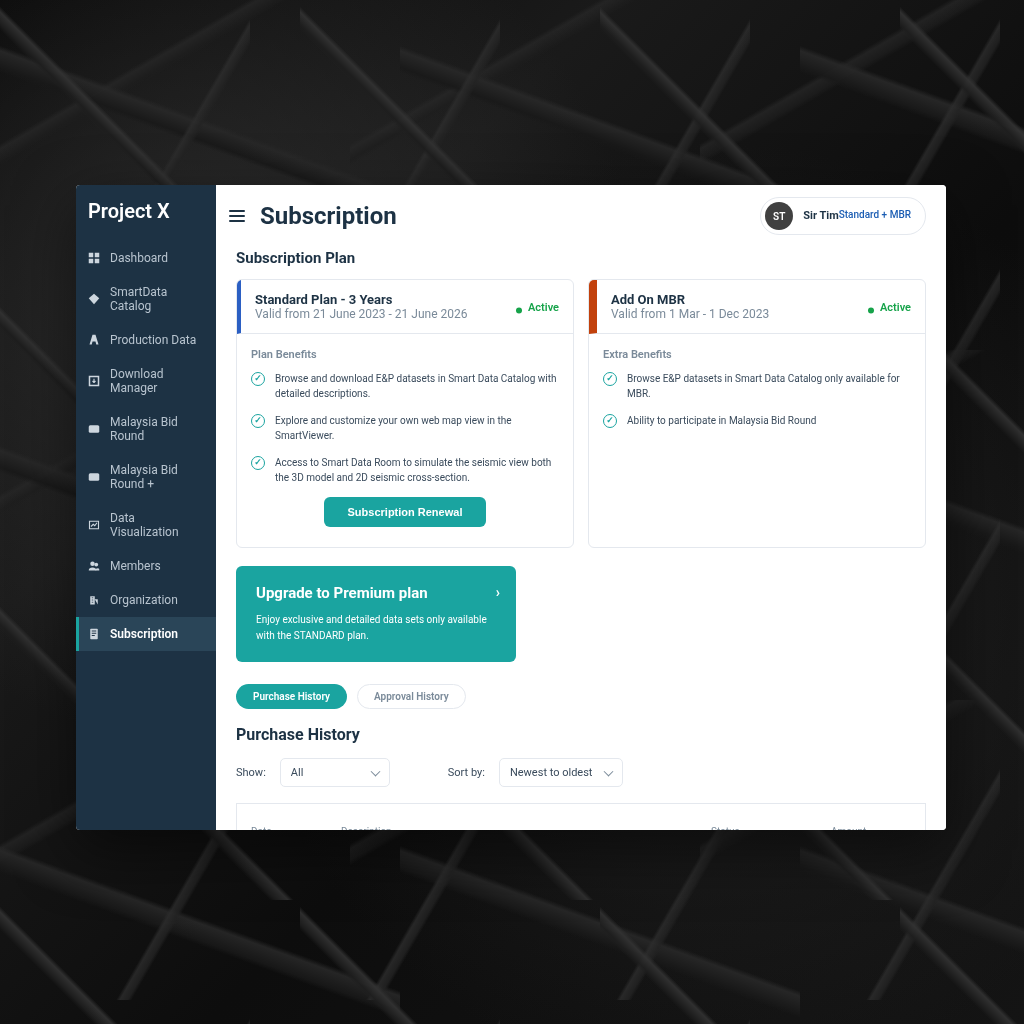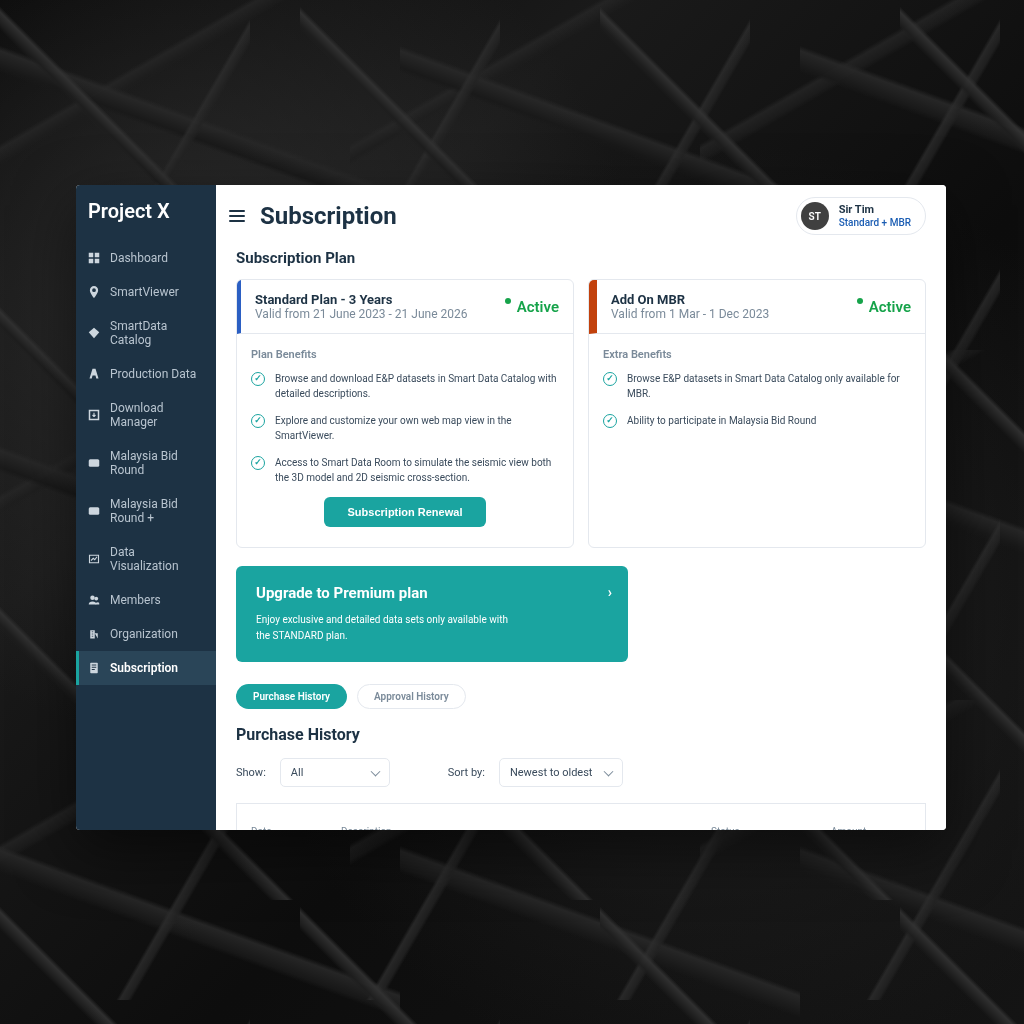--- a/index.html
+++ b/index.html
@@ -115,21 +115,21 @@
       padding: 4px 14px 4px 4px;
     }
     .avatar {
       width: 28px; height: 28px;
       background: #404040;
       color: #fff;
       border-radius: 50%;
       display: flex; align-items: center; justify-content: center;
       font-size: 10px; font-weight: 600; text-align: right;
     }
-    .user-info { display: flex; flex-direction: column; line-height: 1.2; }
+    .user-info { display: flex; flex-direction: row; line-height: 1.2; }
     .user-name { font-size: 11px; font-weight: 700; color: #1d3244; }
     .user-plan { font-size: 10px; color: #1b5db3; font-weight: 500; }
     .content { padding: 0 20px 20px 20px; }
     .section-title {
       font-size: 15px;
       font-weight: 700;
       color: #1d3244;
       margin: 6px 0 12px;
     }
     .plan-grid { display: flex; gap: 14px; }
@@ -143,22 +143,22 @@
       padding: 12px 14px;
       border-bottom: 1px solid #e4e8ee;
       position: relative;
     }
     .plan-header.accent-blue { border-left: 4px solid #2b5fc3; }
     .plan-header.accent-yellow { border-left: 8px solid #c2410c; }
     .plan-name { font-size: 13px; font-weight: 700; color: #1d3244; }
     .plan-valid { font-size: 12px; color: #7a8a99; }
     .status-badge {
       position: absolute; right: 14px; top: 50%; transform: translateY(-50%);
-      display: flex; align-items: flex-start; gap: 6px;
-      font-size: 15px; font-weight: 600; color: #16a34a;
+      display: flex; align-items: flex-end; gap: 6px;
+      font-size: 11px; font-weight: 600; color: #16a34a;
     }
     .status-dot { width: 6px; height: 6px; border-radius: 50%; background: #16a34a; }
     .plan-body { padding: 14px; }
     .benefits-label { font-size: 11px; font-weight: 600; color: #7a8a99; margin-bottom: 10px; }
     .benefit {
       display: flex;
       gap: 10px;
       font-size: 10px;
       color: #3a4b5c;
       line-height: 1.5;
@@ -185,21 +185,21 @@
       font-size: 11px;
       font-weight: 600;
       cursor: pointer;
     }
     .upgrade-card {
       margin-top: 18px;
       background: #1aa4a0;
       color: #fff;
       border-radius: 6px;
       padding: 18px 20px;
-      width: 392px;
+      width: 280px;
       position: relative;
       cursor: pointer;
     }
     .upgrade-title { font-size: 15px; font-weight: 700; margin-bottom: 10px; }
     .upgrade-sub { font-size: 10px; line-height: 1.6; max-width: 260px; }
     .upgrade-chevron {
       position: absolute; right: 16px; top: 18px;
       font-size: 14px; font-weight: 700;
     }
     .tabs-row { display: flex; gap: 10px; margin-top: 22px; }
@@ -269,28 +269,20 @@
           <svg viewBox="0 0 16 16" width="12" height="12">
               <rect x="1" y="1" width="6" height="6"></rect>
               <rect x="9" y="1" width="6" height="6"></rect>
               <rect x="1" y="9" width="6" height="6"></rect>
               <rect x="9" y="9" width="6" height="6"></rect>
             </svg>
         </span>
         <span>Dashboard</span>
       </div>
 
-      <div class="sidebar-item">
-        <span class="sb-icon">
-          <svg viewBox="0 0 16 16" width="12" height="12">
-              <path d="M8 0C5 0 2.5 2.5 2.5 5.5c0 4 5.5 10.5 5.5 10.5s5.5-6.5 5.5-10.5C13.5 2.5 11 0 8 0zm0 8a2.5 2.5 0 110-5 2.5 2.5 0 010 5z"></path>
-            </svg>
-        </span>
-        <span>SmartViewer</span>
-      </div>
 
       <div class="sidebar-item">
         <span class="sb-icon">
           <svg viewBox="0 0 16 16" width="12" height="12">
               <path d="M8 1l7 6-7 8-7-8z"></path>
             </svg>
         </span>
         <span>SmartData Catalog</span>
       </div>
 

